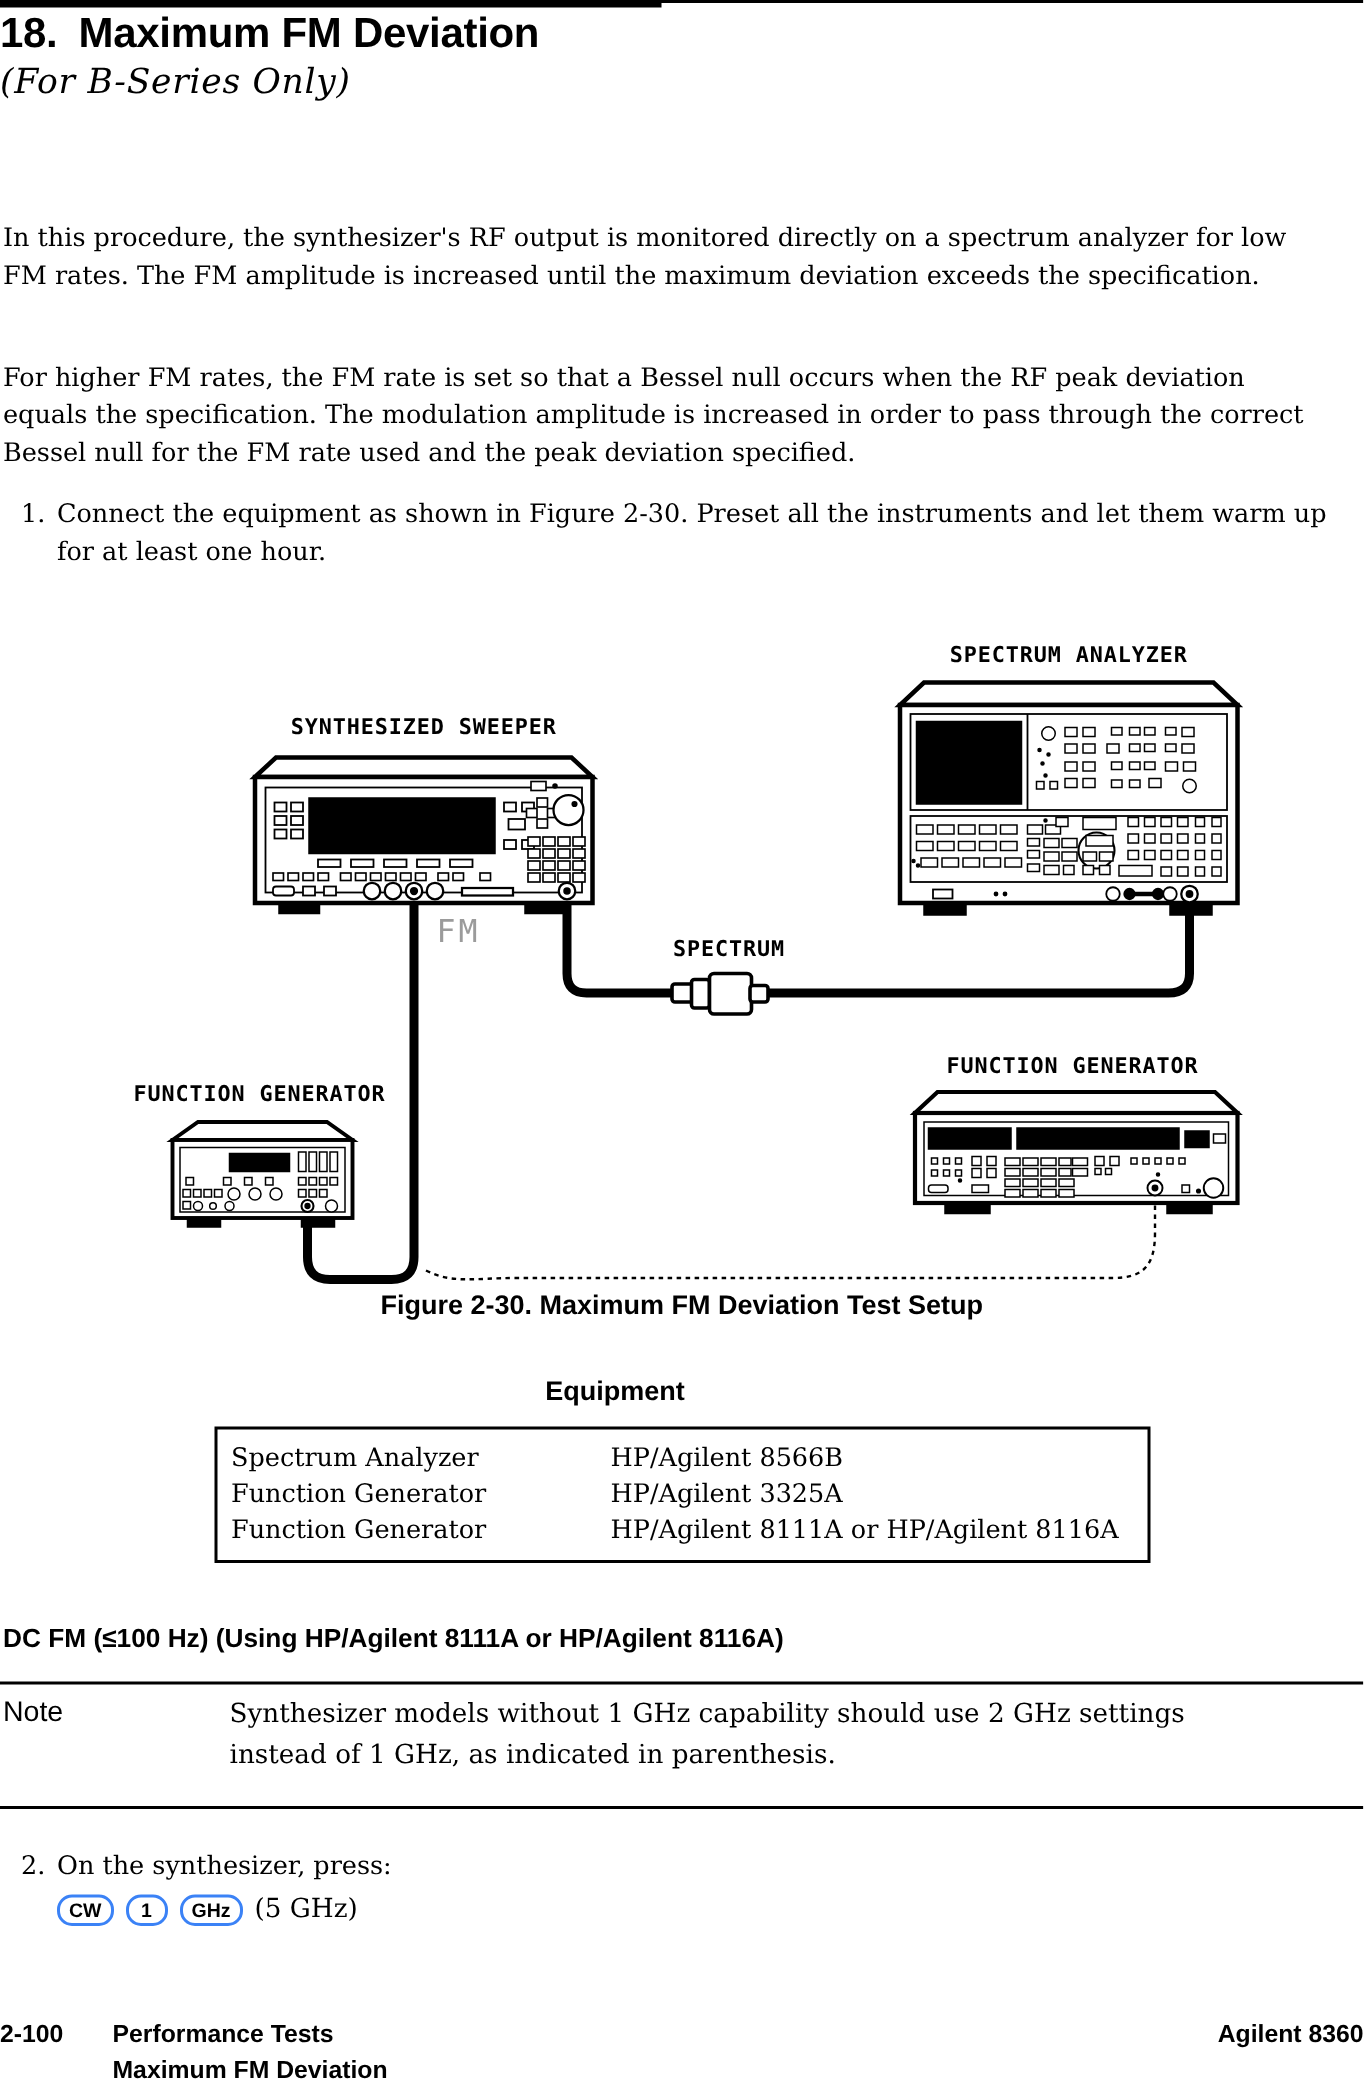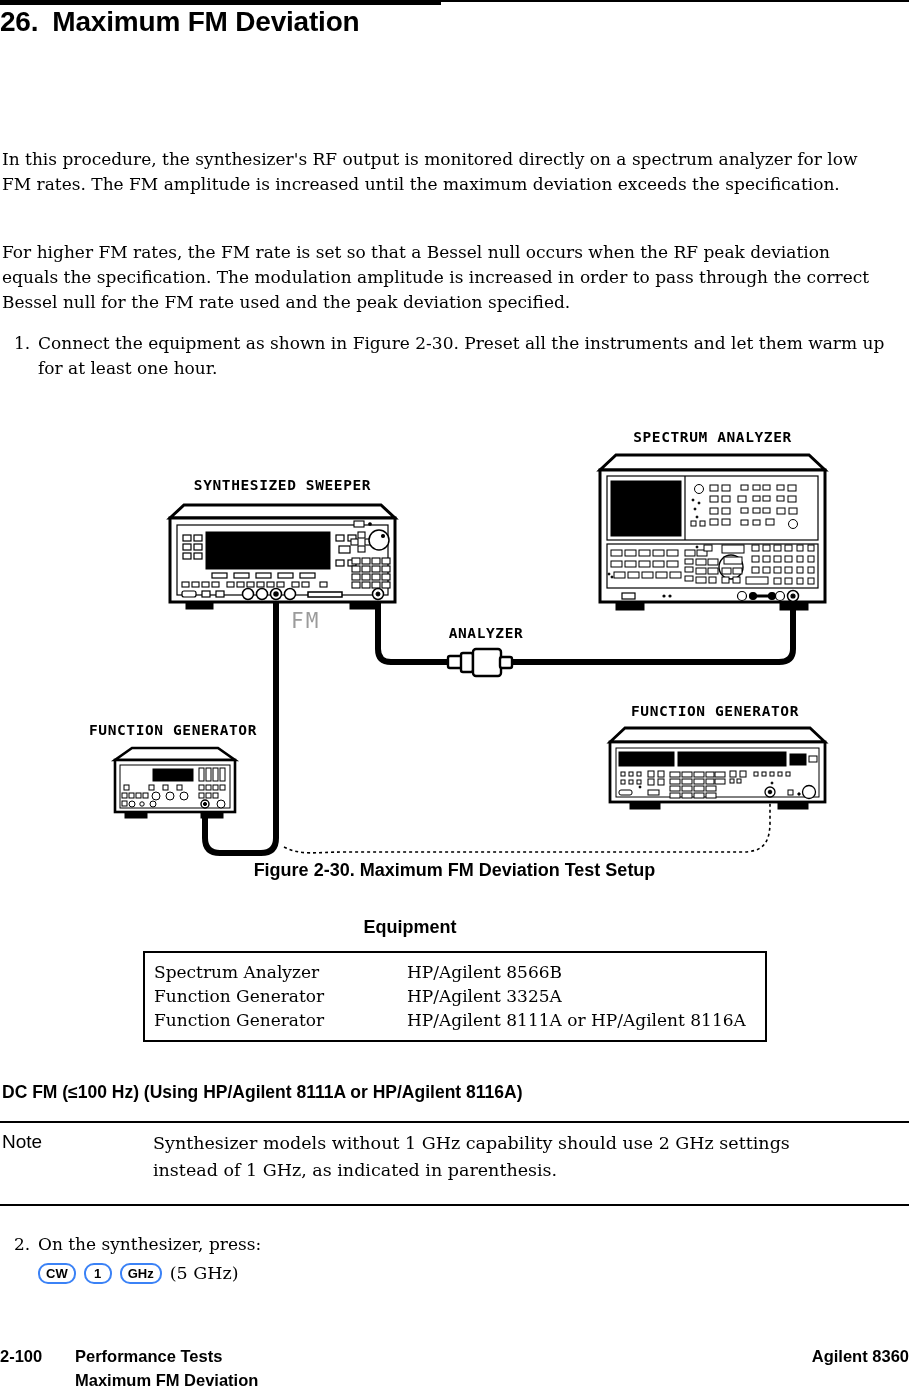--- a/index.html
+++ b/index.html
@@ -57,22 +57,23 @@
 </style>
 </head>
 <body>
 
 <div class="page">
 
   <div class="abs bar-thin"></div>
   <div class="abs bar-thick"></div>
 
   <div class="abs sans title">
-    <span class="num">26.</span><span>Maximum FM Deviation</span>
-  </div>
+    <span class="num">18.</span><span>Maximum FM Deviation</span>
+  </div>
+  <div class="abs serif subtitle">(For B-Series Only)</div>
 
 
   <div class="abs serif body-text p1">In this procedure, the synthesizer's RF output is monitored directly on a spectrum analyzer for low FM rates.  The FM amplitude is increased until the maximum deviation exceeds the specification.</div>
   <div class="abs serif body-text p2">For higher FM rates, the FM rate is set so that a Bessel null occurs when the RF peak deviation equals the specification.  The modulation amplitude is increased in order to pass through the correct Bessel null for the FM rate used and the peak deviation specified.</div>
 
   <div class="abs serif body-text step step1">
     <div class="n">1.</div>
     <div class="t">Connect the equipment as shown in Figure 2-30.  Preset all the instruments and let them warm up for at least one hour.</div>
   </div>
 
@@ -409,21 +410,21 @@
             <circle cx="189" cy="66" r="1.2" fill="#000"></circle>
           <circle cx="199" cy="64" r="6.5" stroke-width="1.3"></circle>
         </g>
         <rect x="20" y="74" width="30" height="7" fill="#000"></rect>
           <rect x="168" y="74" width="30" height="7" fill="#000"></rect>
       </g>
     </svg>
 
     <span class="inst-label" style="left:600px;top:9px;width:225px;">SPECTRUM ANALYZER</span>
     <span class="inst-label" style="left:170px;top:57px;width:225px;">SYNTHESIZED SWEEPER</span>
-    <span class="inst-label" style="left:430px;top:205px;width:112px;">ANALYZER</span>
+    <span class="inst-label" style="left:430px;top:205px;width:112px;">SPECTRUM</span>
     <span class="fm-label" style="color:#9b9b9b;">FM</span>
     <span class="inst-label" style="left:88px;top:302px;width:170px;">FUNCTION GENERATOR</span>
     <span class="inst-label" style="left:605px;top:283px;width:220px;">FUNCTION GENERATOR</span>
   </div>
 
   <div class="abs sans caption">Figure 2-30. Maximum FM Deviation Test Setup</div>
 
   <div class="abs sans equip-head">Equipment</div>
   <div class="abs serif equip-table">
     <div class="equip-row">

